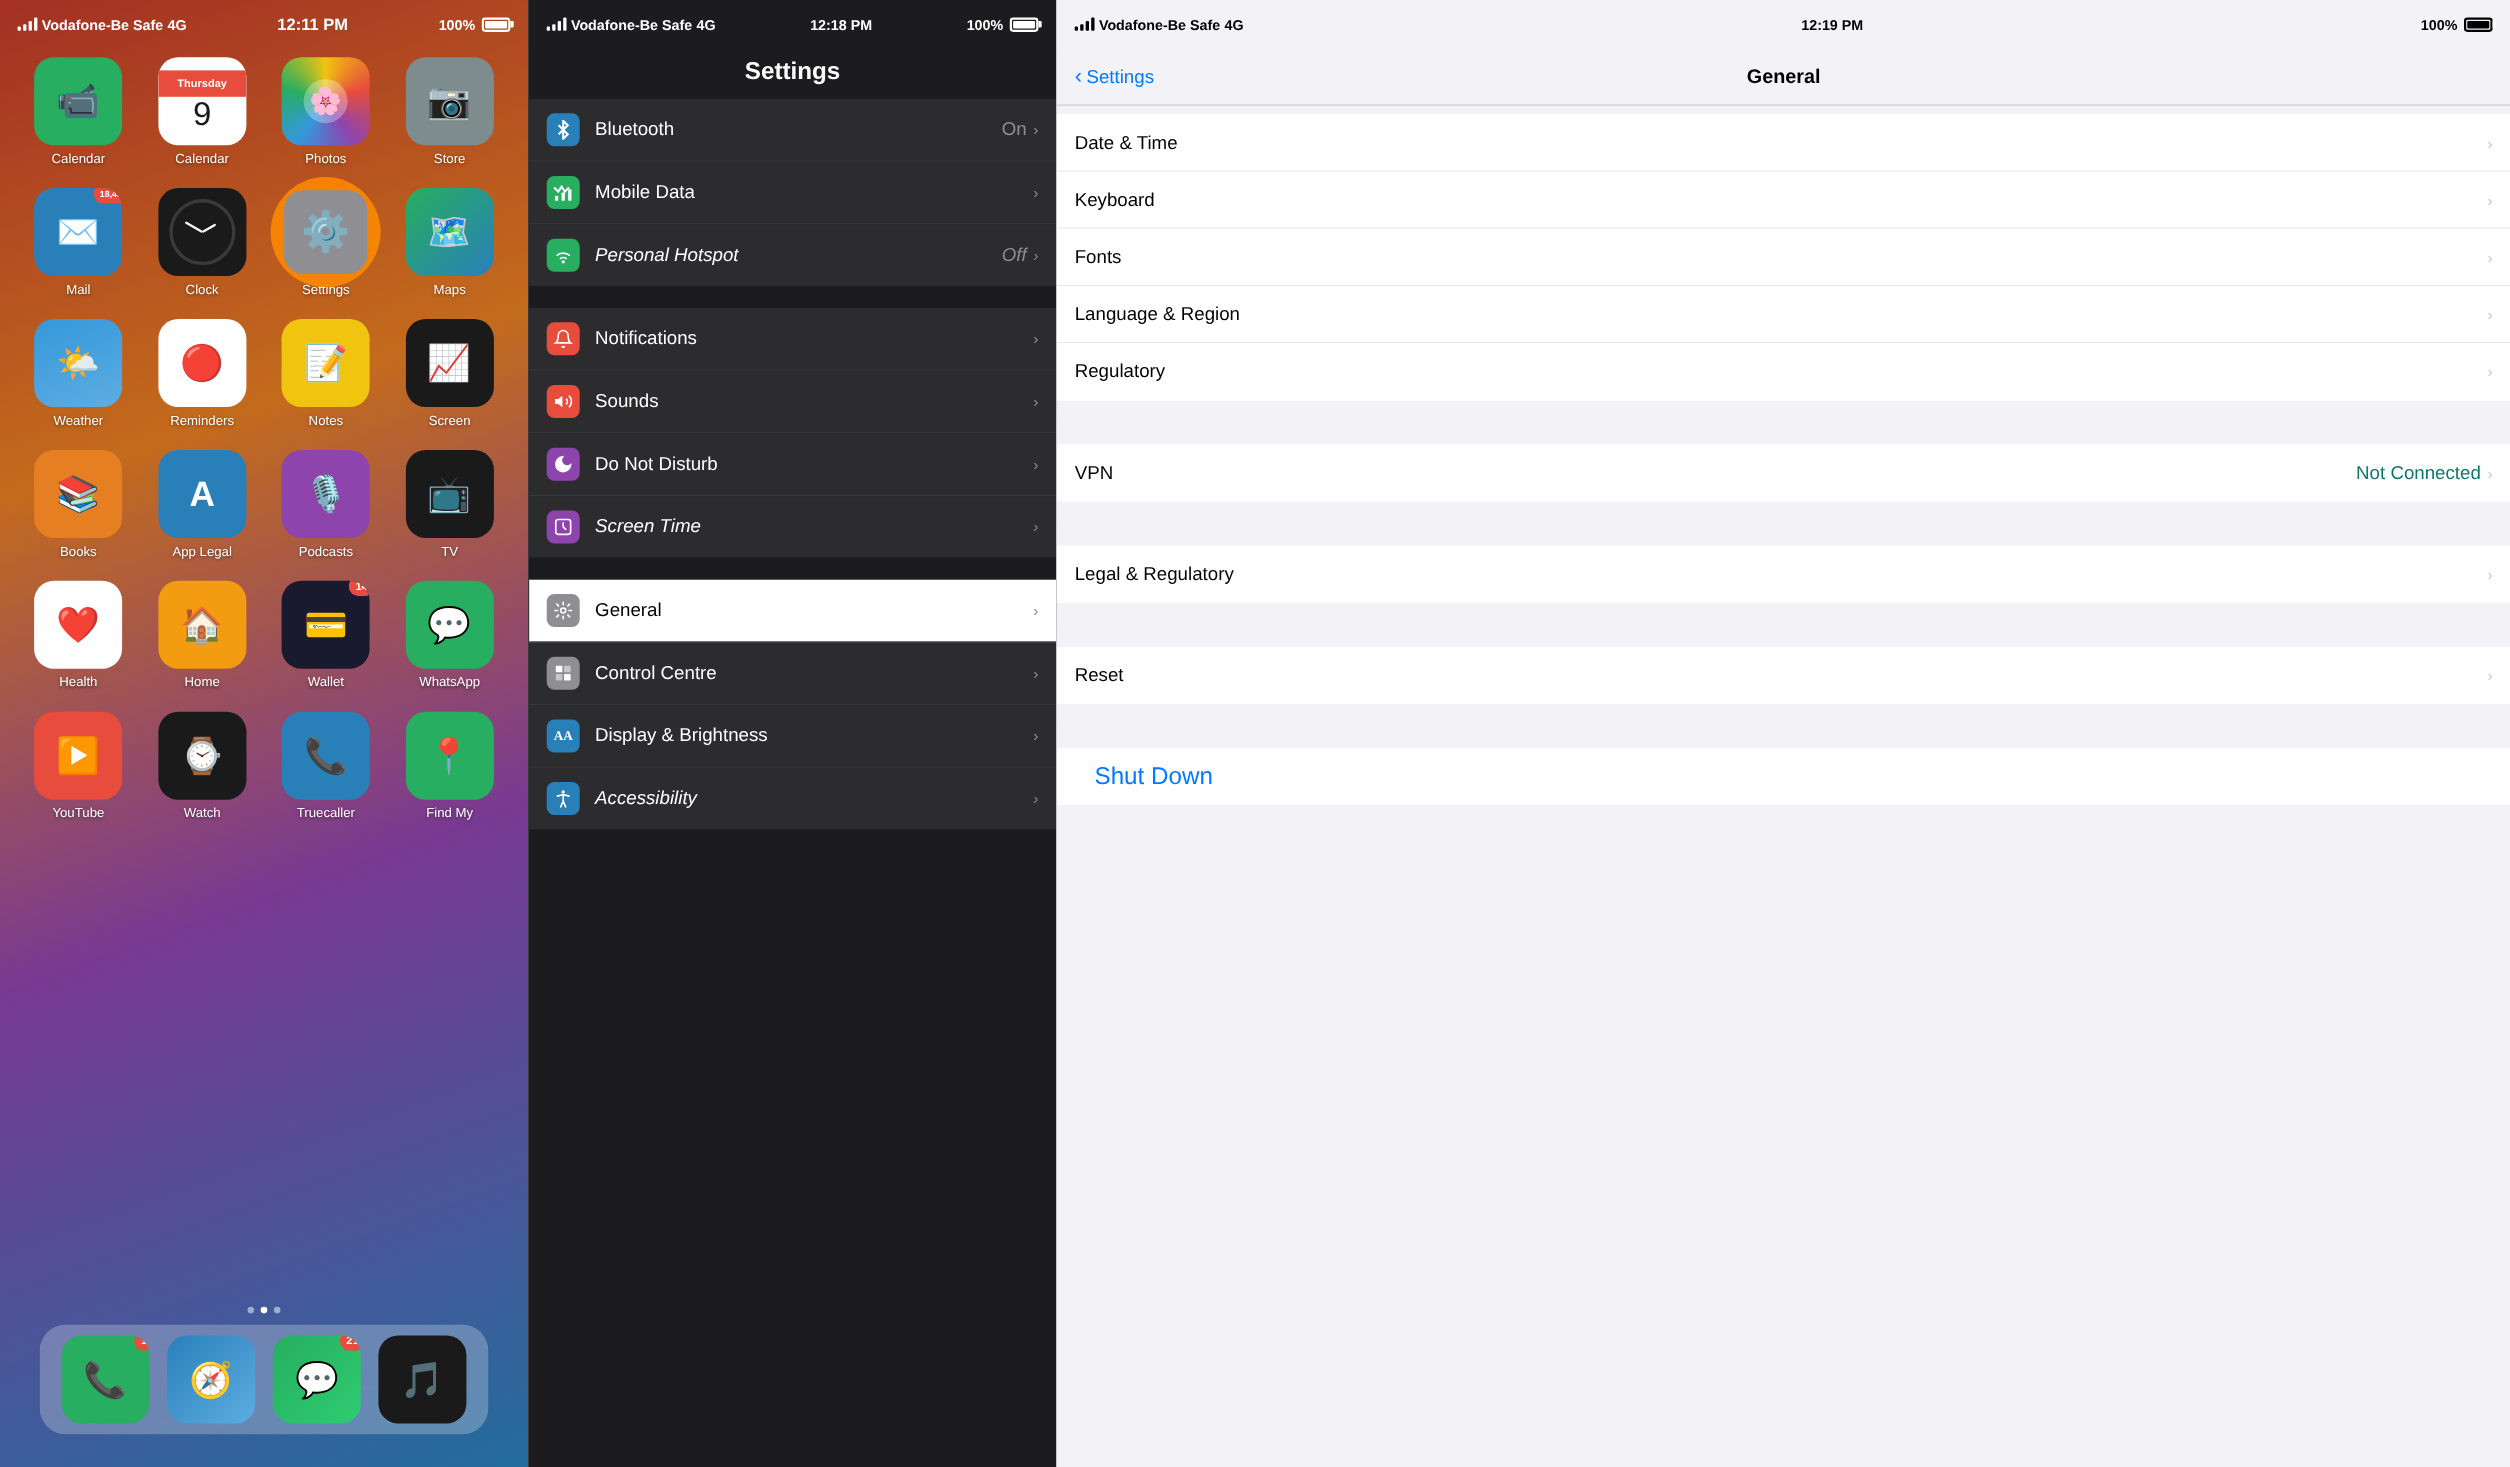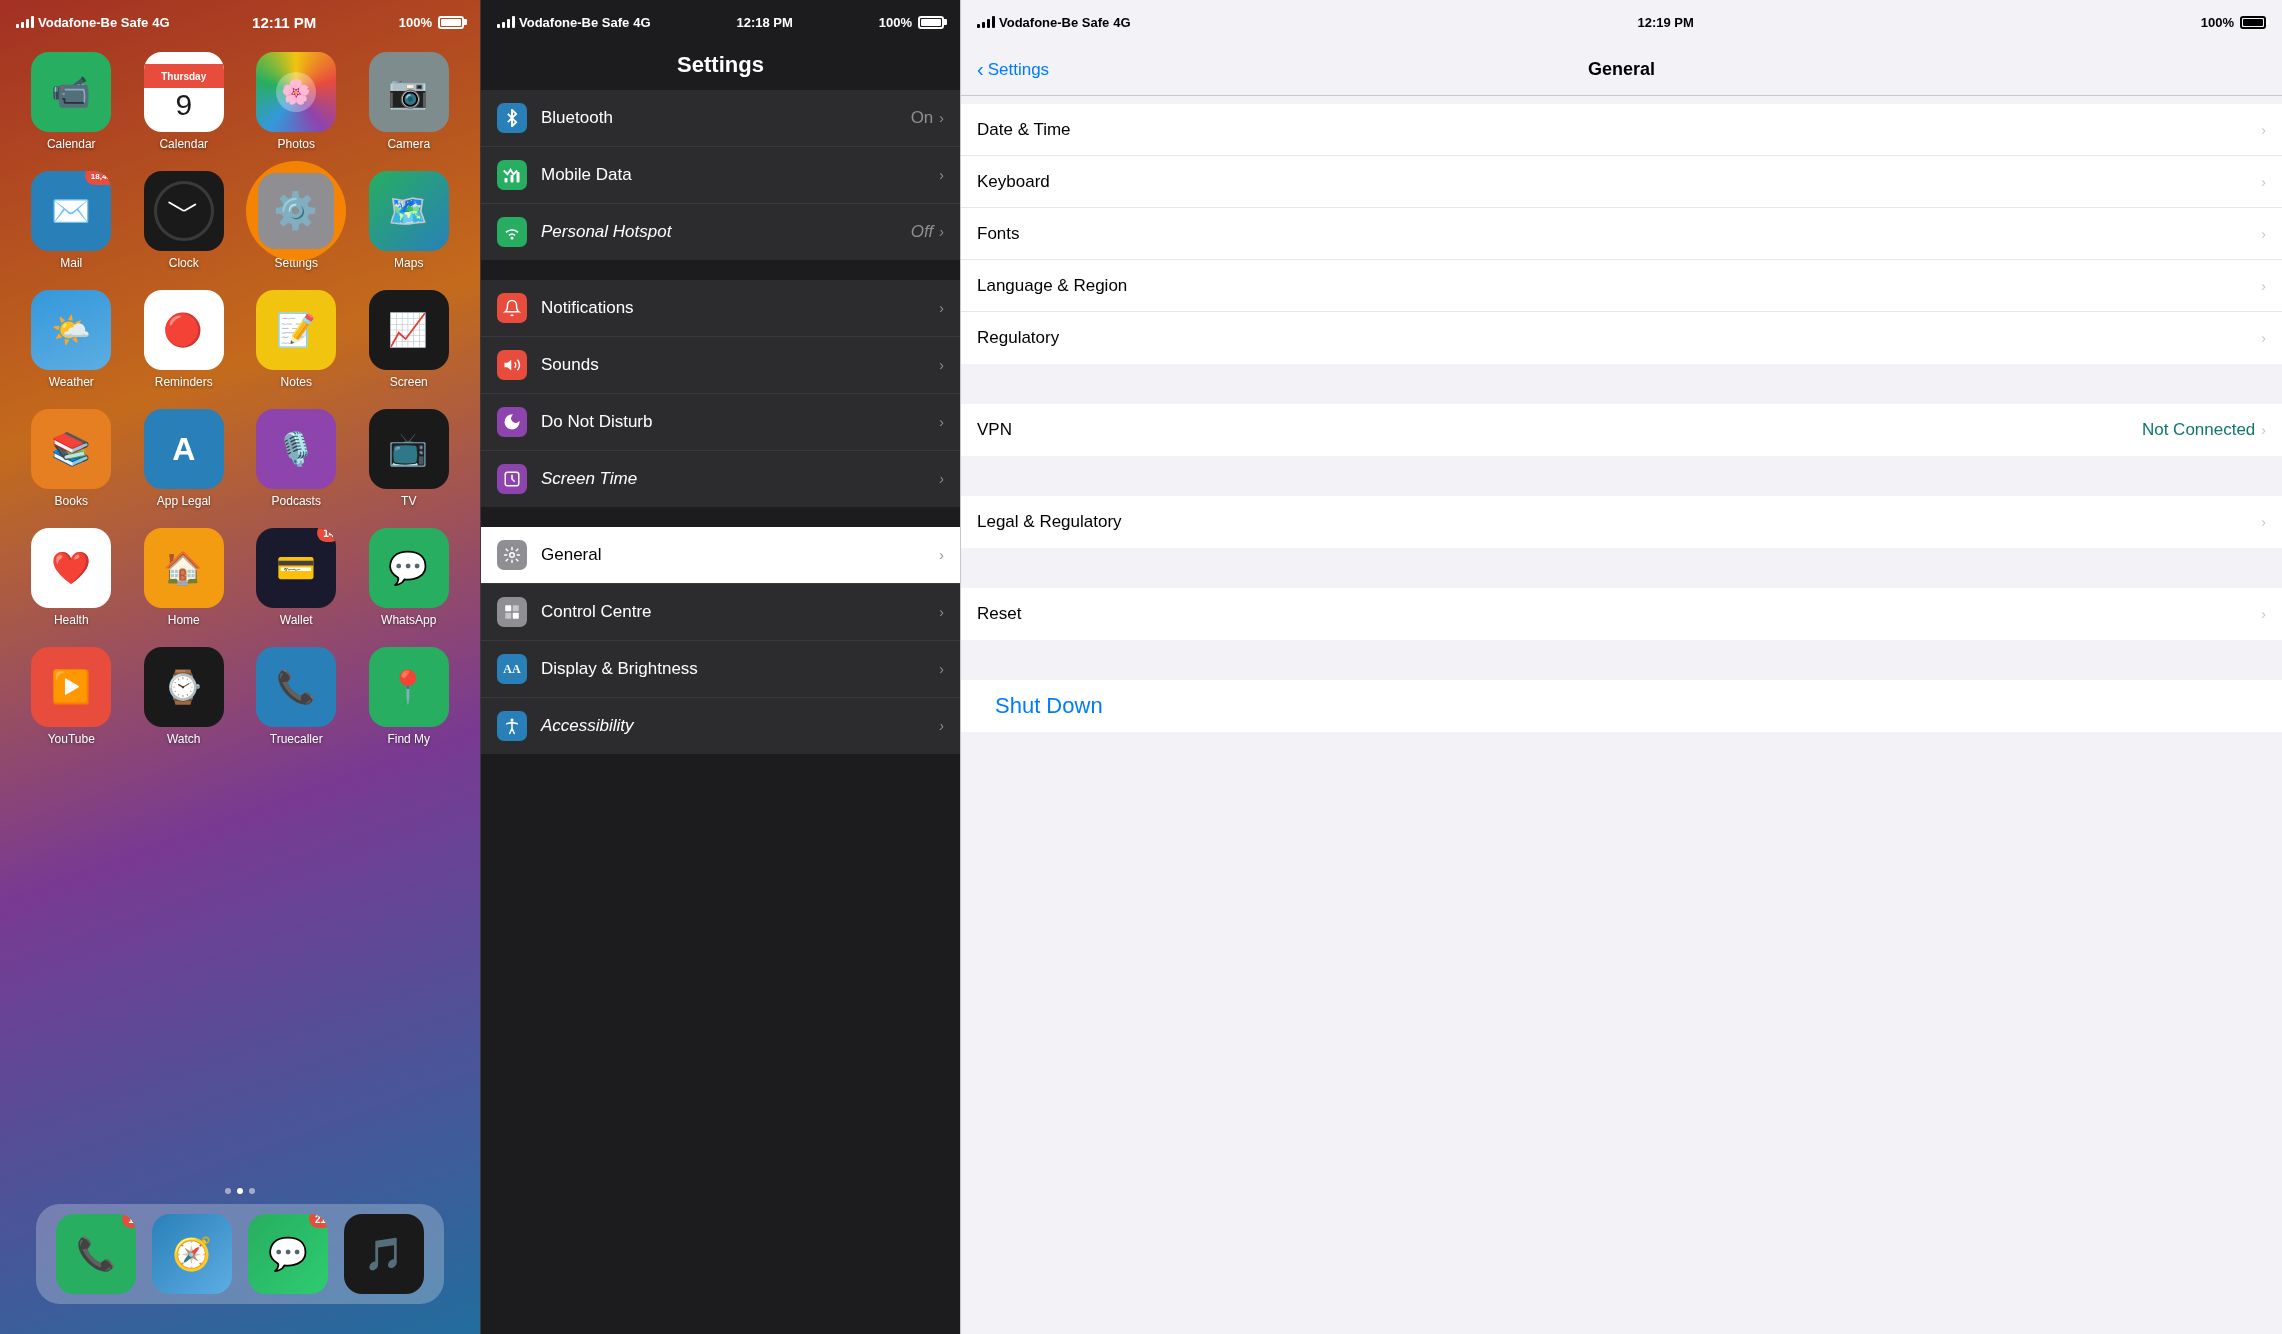--- a/index.html
+++ b/index.html
@@ -442,21 +442,21 @@
       <div class="app-icon" style="background: conic-gradient(from 0deg, #f1c40f, #e74c3c, #8e44ad, #3498db, #27ae60, #f1c40f);">
         <div style="width:40px;height:40px;border-radius:50%;background:rgba(255,255,255,0.3);display:flex;align-items:center;justify-content:center;font-size:24px;">🌸</div>
       </div>
       <span class="app-icon-label">Photos</span>
     </div>
 
     <div class="app-icon-wrap">
       <div class="app-icon camera">
         <span style="font-size:32px;">📷</span>
       </div>
-      <span class="app-icon-label">Camera</span>
+      <span class="app-icon-label">Store</span>
     </div>
 
     <div class="app-icon-wrap">
       <div class="app-icon mail" style="position:relative;">
         <span style="font-size:32px;">✉️</span>
         <div class="badge" style="font-size:8px;min-width:36px;right:-10px;">18,487</div>
       </div>
       <span class="app-icon-label">Mail</span>
     </div>
 

